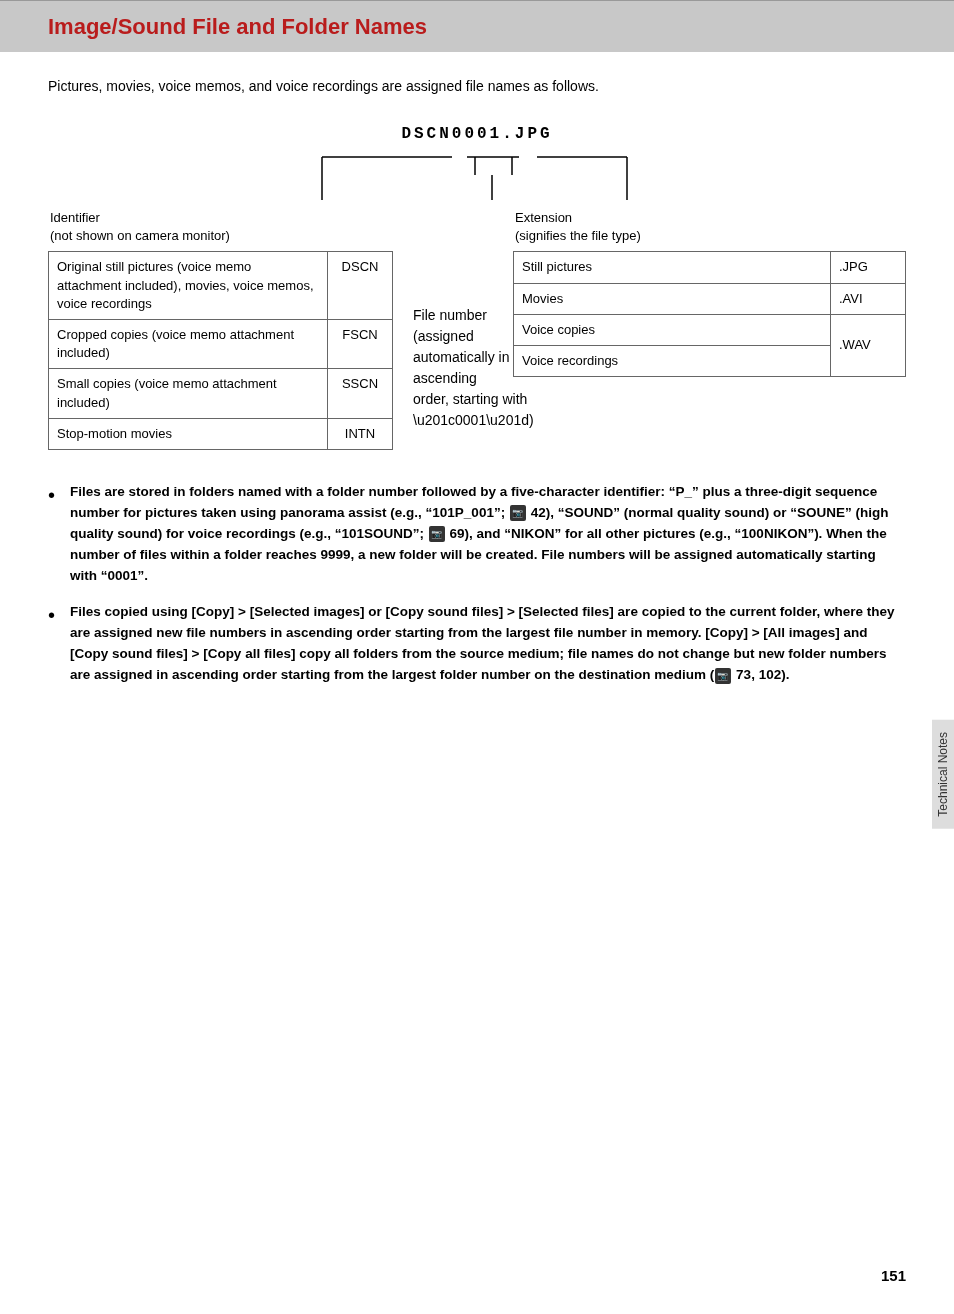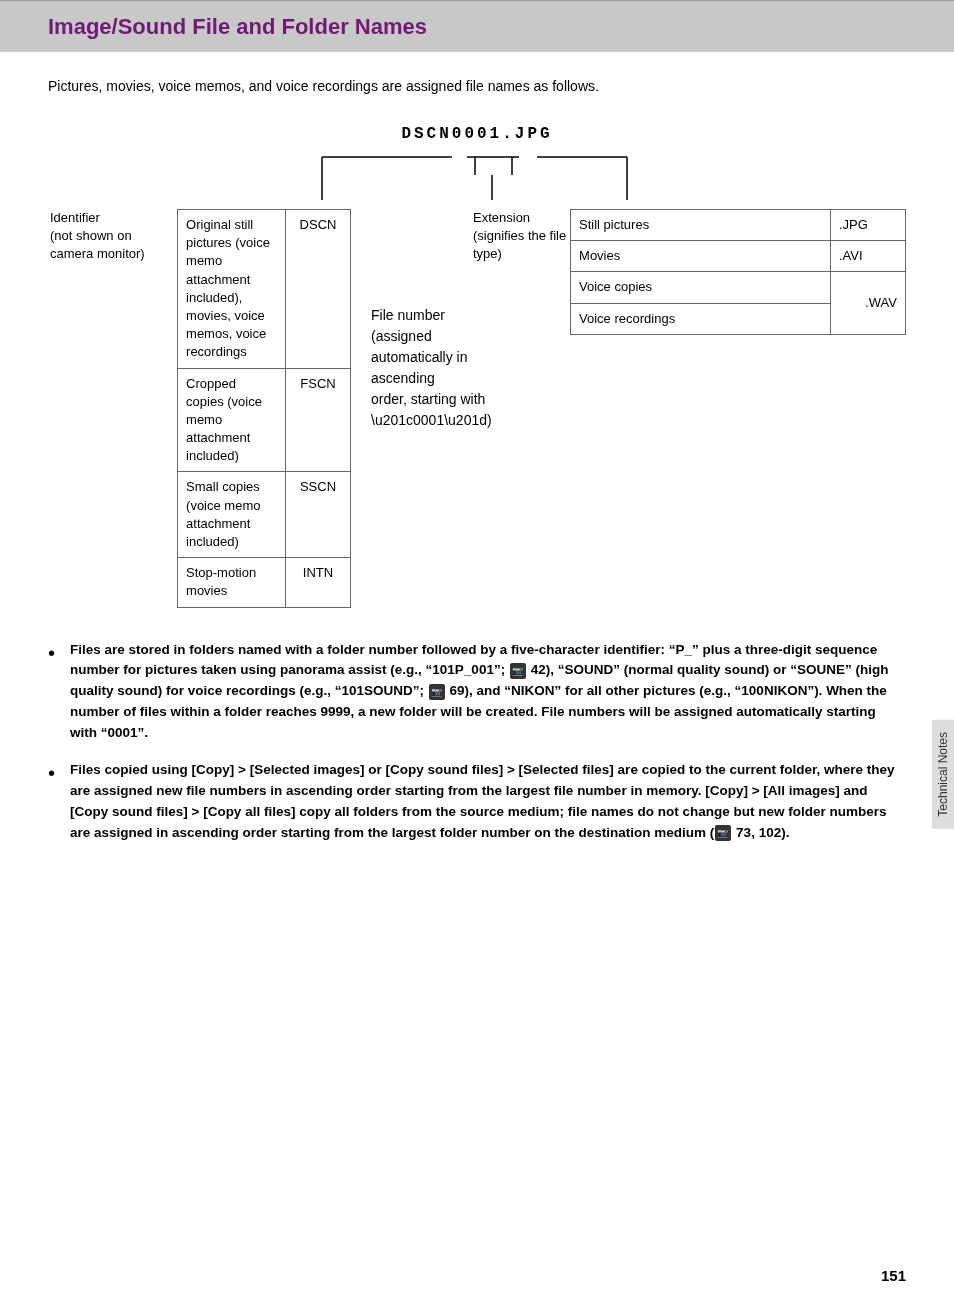--- a/index.html
+++ b/index.html
@@ -23,21 +23,21 @@
       height: 52px;
       margin: 0 -48px 24px -48px;
       display: flex;
       align-items: center;
       padding: 0 48px;
       border-top: 1px solid #999;
     }
     .header-title {
       font-size: 22px;
       font-weight: bold;
-      color: #701a75;
+      color: #b91c1c;
     }
 
     .intro-text {
       font-size: 14px;
       line-height: 1.5;
       margin-bottom: 28px;
     }
 
     .filename-label {
       font-size: 16px;
@@ -53,24 +53,23 @@
       display: flex;
       flex-direction: row;
       align-items: flex-start;
       gap: 0;
       width: 100%;
       margin-top: 0;
     }
 
     .left-section {
       display: flex;
-      flex-direction: row;
-      width: 303px;
+      flex-direction: column;
+      width: 345px;
       flex-shrink: 0;
-      gap: 24px;
     }
 
     .identifier-label {
       font-size: 13px;
       line-height: 1.4;
       margin-bottom: 6px;
       padding-left: 2px;
     }
 
     .left-table {
@@ -103,21 +102,21 @@
 
     .file-number-text {
       font-size: 14px;
       line-height: 1.5;
       margin-top: 16px;
     }
 
     .right-section {
       flex: 1;
       display: flex;
-      flex-direction: row;
+      flex-direction: column;
     }
 
     .extension-label {
       font-size: 13px;
       line-height: 1.4;
       margin-bottom: 6px;
       padding-left: 2px;
     }
 
     .right-table {
@@ -298,21 +297,21 @@
           <tr>
                 <td>Still pictures</td>
                 <td class="ext-cell">.JPG</td>
               </tr>
               <tr>
                 <td>Movies</td>
                 <td class="ext-cell">.AVI</td>
               </tr>
               <tr>
                 <td>Voice copies</td>
-                <td class="ext-cell" rowspan="2" style="vertical-align: middle; text-align: right;">.WAV</td>
+                <td class="ext-cell" rowspan="2" style="vertical-align: middle;">.WAV</td>
               </tr>
               <tr>
                 <td>Voice recordings</td>
               </tr>
             </tbody>
         </table>
       </div>
 
     </div>
   </div>

